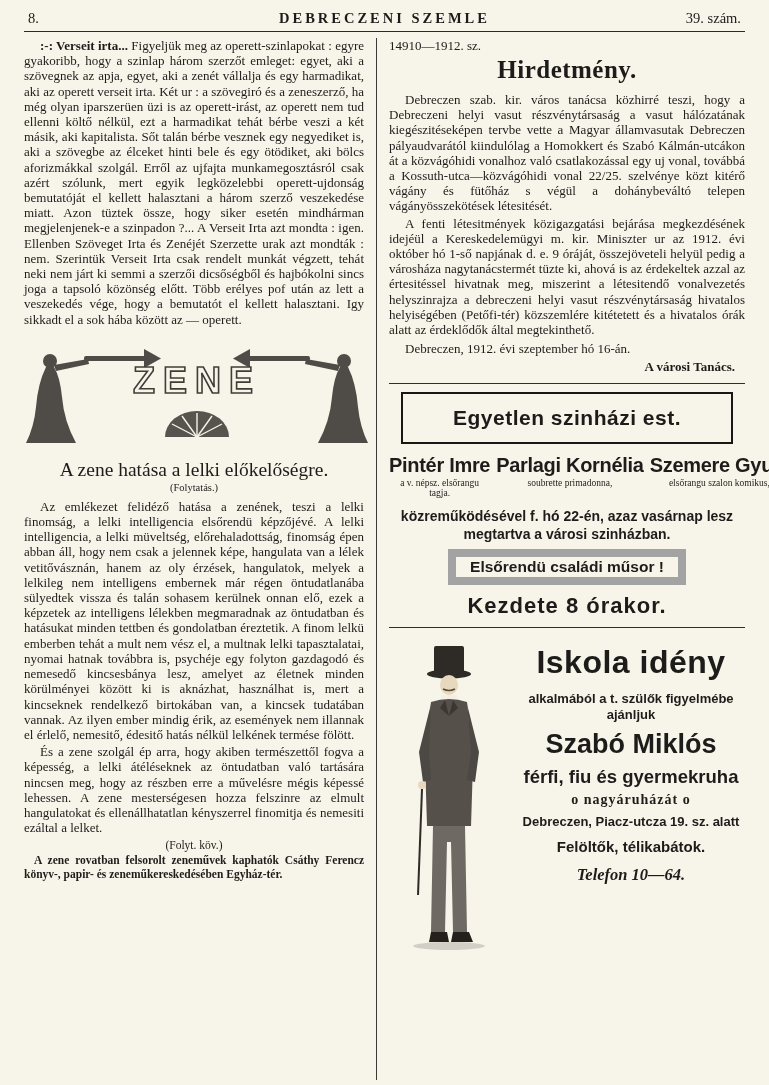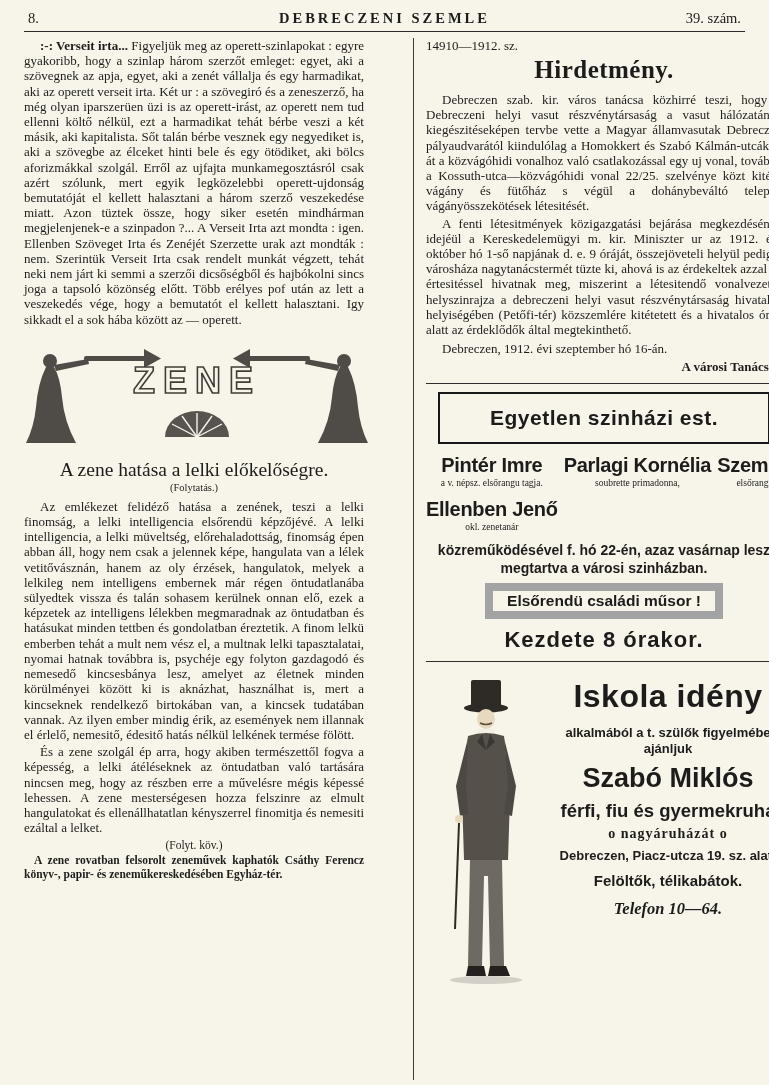--- a/index.html
+++ b/index.html
@@ -8,42 +8,42 @@
     width:769px; height:1085px; margin:0 auto; background:#f7f4ea;
     color:#1d1c1a; font-family:"Liberation Serif","DejaVu Serif",serif;
     padding:8px 24px 0; overflow:hidden; position:relative;
   }
   
   .masthead-row { position:relative; height:24px; border-bottom:1.6px solid #2a2a2a; }
   .page-num { position:absolute; left:4px; top:2px; font-size:14.5px; }
   .masthead { position:absolute; left:0; right:0; top:2px; text-align:center; letter-spacing:3px; font-size:14.5px; font-weight:bold; }
   .issue-num { position:absolute; right:4px; top:2px; font-size:14.5px; }
   
-  .columns { display:flex; margin-top:6px; height:1042px;gap:37px; }
+  .columns { display:flex; margin-top:6px; height:1042px; }
   .col-left  { width:352px; padding-right:12px; }
   .col-right { width:369px; padding-left:12px; border-left:1px solid #3a3a3a; }
   .body-par { font-size:13px; line-height:15.2px; text-align:justify; margin:0 0 2px; text-indent:16px; }
   .lead-bold { font-weight:bold; }
   
   .zene-illo { text-align:center; margin:8px 0 2px; }
   .article-title { font-size:19.5px; font-weight:normal; text-align:center; margin:8px 0 1px; }
   .article-subtitle { text-align:center; font-size:10.5px; margin:0 0 6px; }
   .folyt { text-align:center; font-size:11.5px; margin:4px 0 3px; }
   .footer-note { font-size:11.5px; font-weight:bold; line-height:13.5px; text-align:justify; text-indent:10px; margin:2px 0 0; }
   
   .ref-number { font-size:13px; }
   .notice-title { font-size:25px; font-weight:bold; text-align:center; margin:2px 0 8px; letter-spacing:0.5px; }
   .date-line { text-indent:16px; margin-top:4px; }
   .signature { text-align:right; font-weight:bold; font-size:13px; padding-right:10px; margin-top:3px; }
   .rule { border:none; border-top:1.3px solid #2e2e2e; margin:8px 0; }
   
   .theatre-ad { text-align:center; }
   .banner-box { border:2.5px solid #171717; margin:2px 12px 10px; padding:12px 4px;
     font-family:"Liberation Sans","DejaVu Sans",sans-serif; font-weight:bold; font-size:21px; letter-spacing:0.5px; }
-  .performers { display:grid; grid-template-columns:1fr 1fr 1fr; column-gap:6px; row-gap:10px; }
+  .performers { display:grid; grid-template-columns:1fr 1fr 1fr 1fr; column-gap:6px; row-gap:10px; }
   .performer-name { font-family:"Liberation Sans","DejaVu Sans",sans-serif; font-weight:bold; font-size:20px; letter-spacing:-0.3px; white-space:nowrap; }
   .performer-role { font-size:9.5px; margin-top:1px; }
   .ad-details { font-family:"Liberation Sans","DejaVu Sans",sans-serif; font-weight:bold; font-size:14px; line-height:17.5px; margin:10px 0 6px; }
   .program-box { border:8px solid #a3a3a3; width:fit-content; margin:4px auto; padding:1px 14px;
     font-family:"Liberation Sans","DejaVu Sans",sans-serif; font-weight:bold; font-size:15.5px; }
   .start-time { font-family:"Liberation Sans","DejaVu Sans",sans-serif; font-weight:bold; font-size:22px; letter-spacing:1px; margin:8px 0 4px; }
   
   .clothing-ad { display:flex; margin-top:2px; }
   .man-figure { width:128px; flex:none; padding-top:4px; }
   .clothing-text { flex:1; text-align:center; font-family:"Liberation Sans","DejaVu Sans",sans-serif; }

